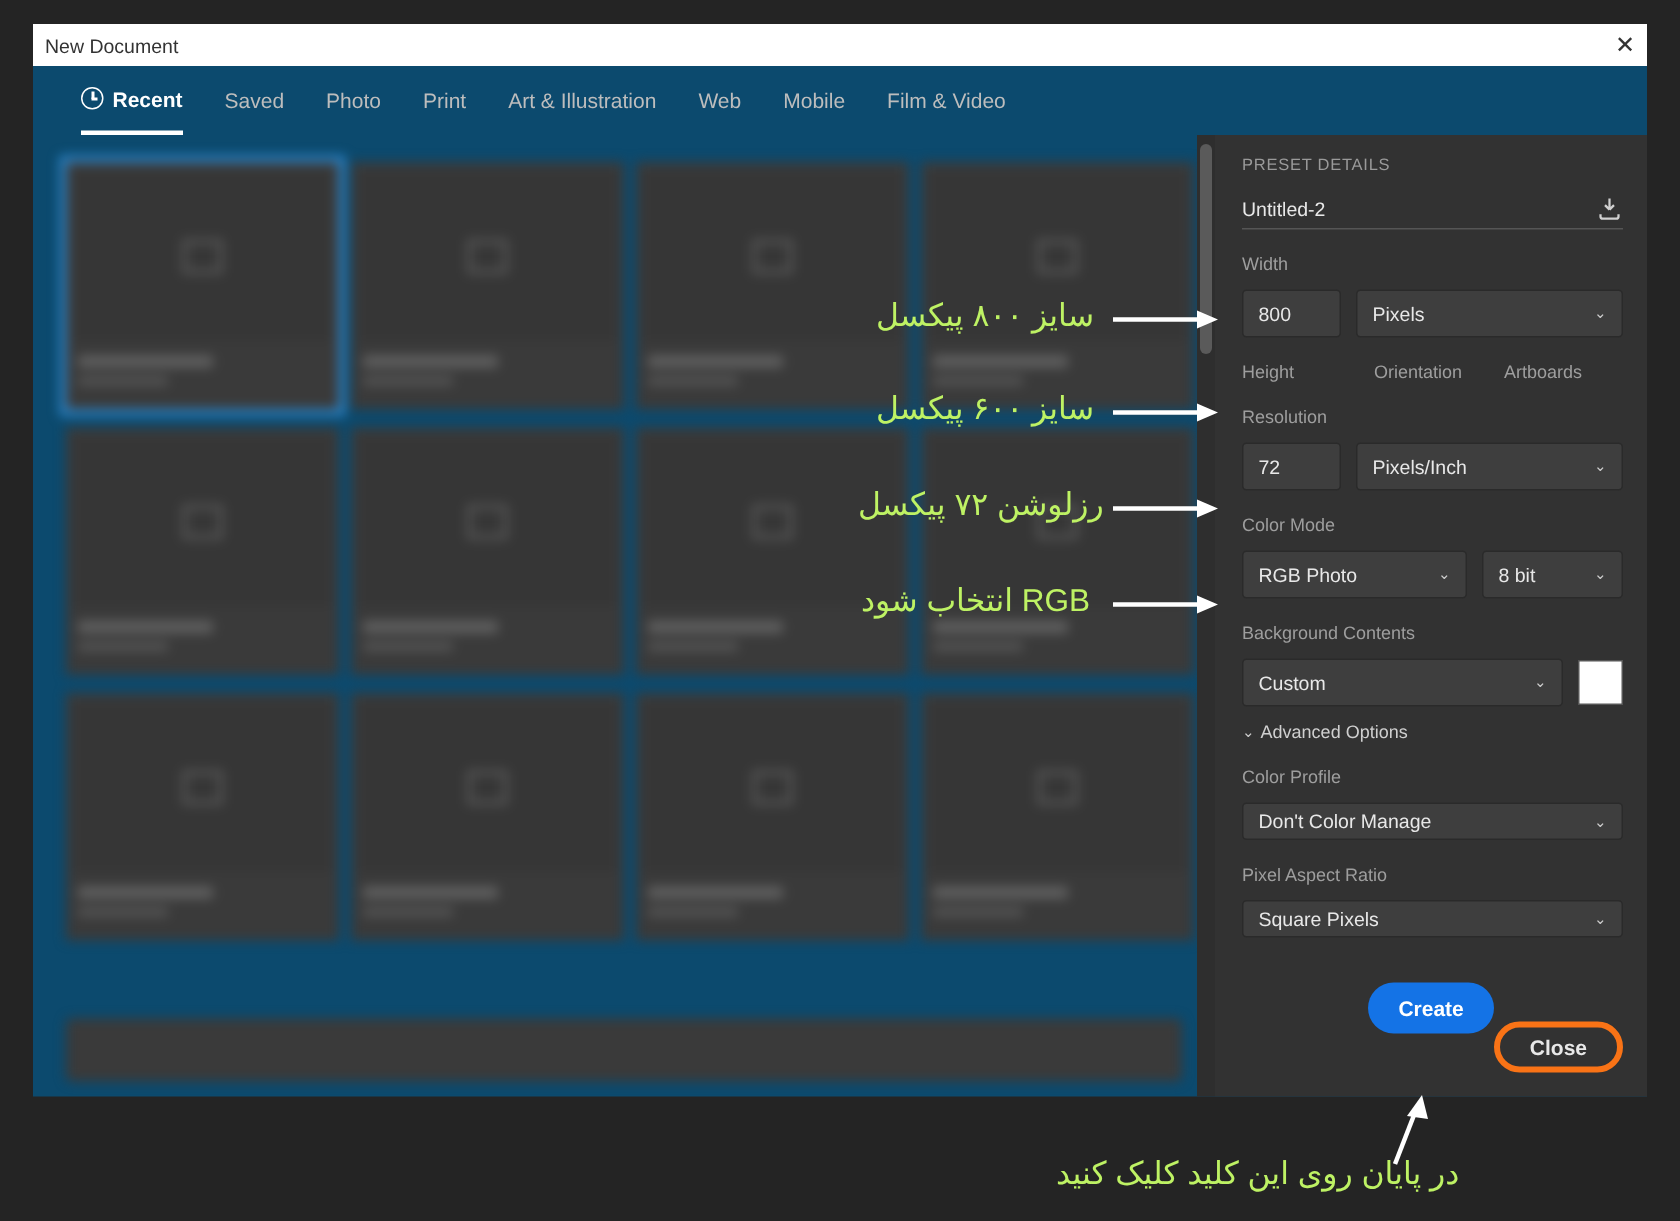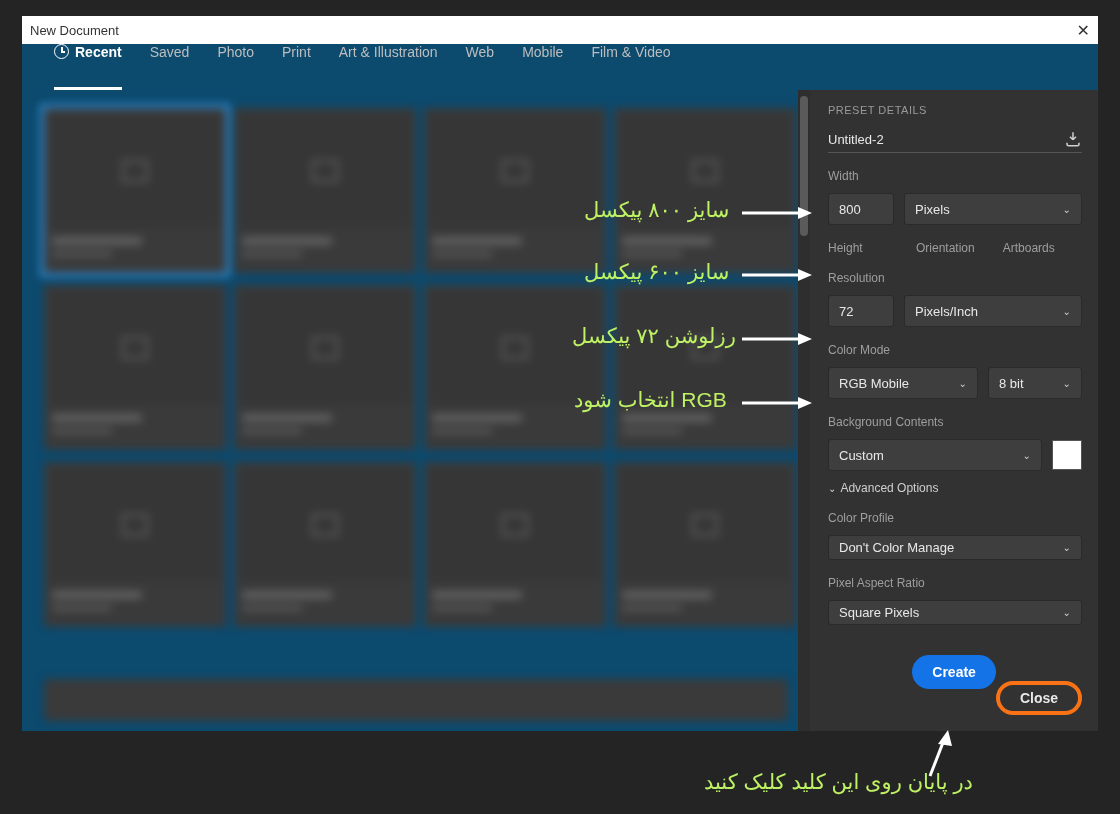--- a/index.html
+++ b/index.html
@@ -27,21 +27,21 @@
 
   .tabs {
     height: 46px;
     display: flex;
     align-items: center;
     gap: 28px;
     padding: 0 32px;
     color: #d0d0d0;
     font-size: 14px;
   }
-  .tab { height: 46px; display: flex; align-items: flex-start; gap: 6px; cursor: pointer; color: #bdbdbd; }
+  .tab { height: 46px; display: flex; align-items: center; gap: 6px; cursor: pointer; color: #bdbdbd; }
   .tab.active { border-bottom: 3px solid #fff; color: #fff; font-weight: 600; }
   .tab .clock {
     width: 15px; height: 15px; border: 1.5px solid #fff; border-radius: 50%;
     position: relative;
   }
   .tab .clock::before { content:""; position:absolute; left:6px; top:2px; width:1.5px; height:5px; background:#fff; }
   .tab .clock::after  { content:""; position:absolute; left:6px; top:6px; width:4px; height:1.5px; background:#fff; }
 
   .body {
     flex: 1;
@@ -347,21 +347,21 @@
           </div>
         <div class="sel">
           <span>Pixels/Inch</span>
             <span class="chev">⌄</span>
         </div>
       </div>
 
       <div class="label">Color Mode</div>
       <div class="row">
         <div class="sel" style="flex:1.6;">
-          <span>RGB Mobile</span>
+          <span>RGB Photo</span>
             <span class="chev">⌄</span>
         </div>
         <div class="sel" style="flex:0.9;">
           <span>8 bit</span>
             <span class="chev">⌄</span>
         </div>
       </div>
 
       <div class="label">Background Contents</div>
       <div class="row">

